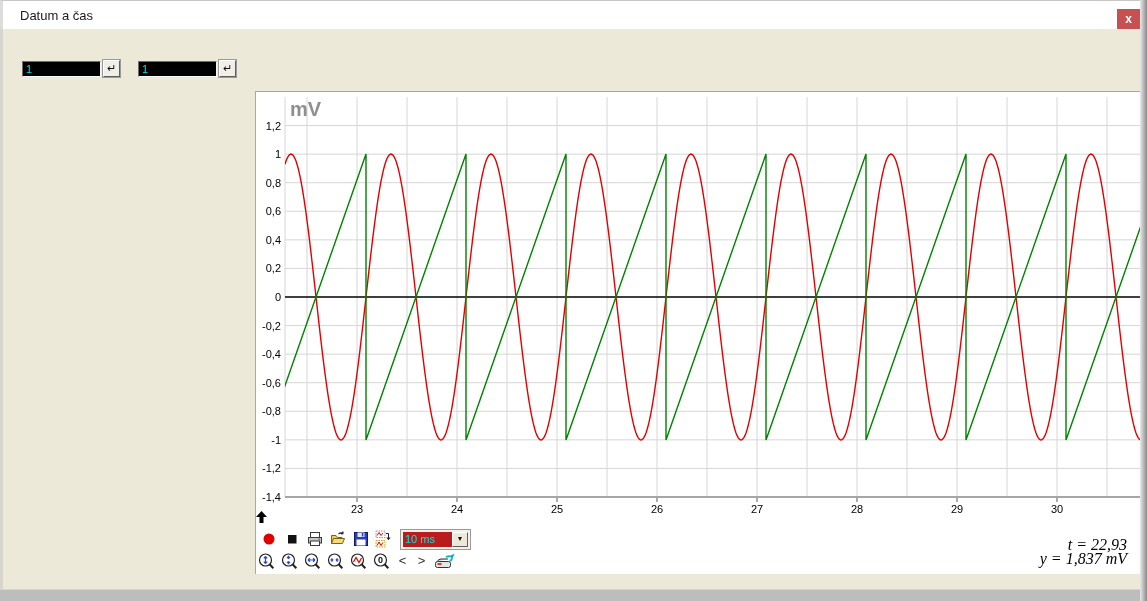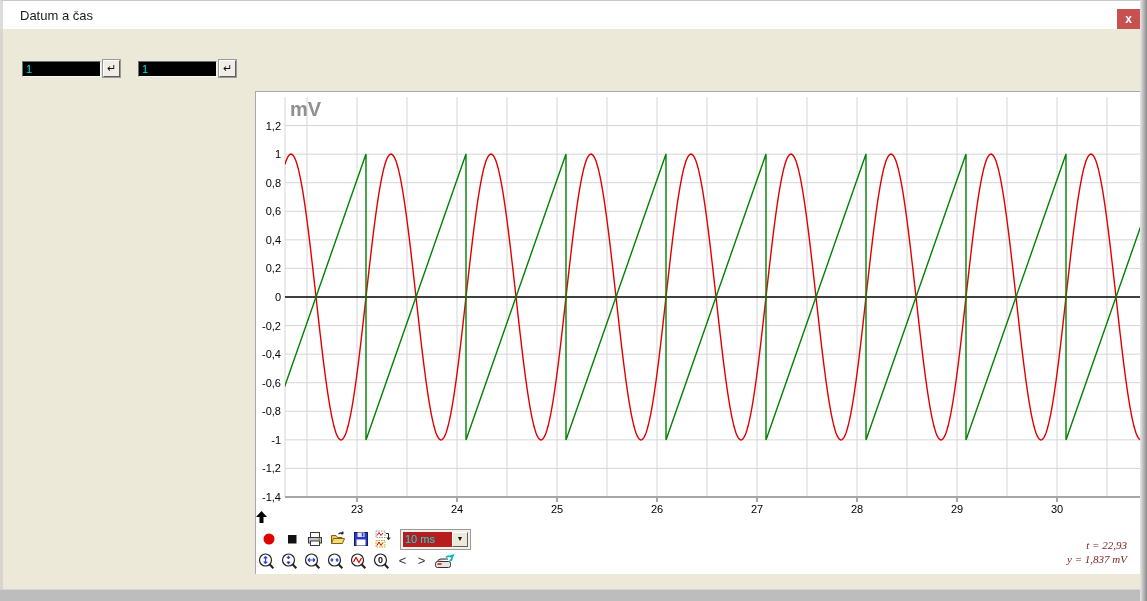--- a/index.html
+++ b/index.html
@@ -24,21 +24,21 @@
 
   .toolbar-row1 { position:absolute; left:3px; top:437px; height:20px; display:flex; align-items:center; gap:4px; }
   .toolbar-row2 { position:absolute; left:1px; top:458px; height:22px; display:flex; align-items:center; gap:4px; }
   .tb-icon { width:19px; height:19px; display:flex; align-items:center; justify-content:center; cursor:default; }
   .nav-arrow { width:15px; height:19px; font-size:13px; color:#333; text-align:center; line-height:18px; cursor:default; }
 
   .combo { display:flex; width:69px; height:19px; background:#b91c1c; border:2px solid #f2f0e8; box-shadow:0 0 0 1px #9a9a9a; margin-left:4px; }
   .combo-value { flex:1; color:#00e5e5; font-size:11px; line-height:14px; padding:0 2px; white-space:nowrap; overflow:hidden; }
   .combo-btn { width:16px; background:#ece9d8; border:1px solid; border-color:#ffffff #5f5f5f #5f5f5f #ffffff; font-size:7px; color:#111; text-align:center; line-height:12px; cursor:default; }
 
-  .readout { position:absolute; right:16px; top:446px; text-align:right; font-family:"Liberation Serif",serif; font-style:italic; font-size:11px; color:#7f1d1d; line-height:14px; }
+  .readout { position:absolute; right:16px; top:446px; text-align:right; font-family:"Liberation Serif",serif; font-style:italic; font-size:16px; color:#000000; line-height:14px; }
 </style>
 </head>
 <body>
 
 <div class="window">
 
   <div class="titlebar">
     <span class="title-text">Datum a čas</span>
   </div>
   <div class="close-btn">x</div>

